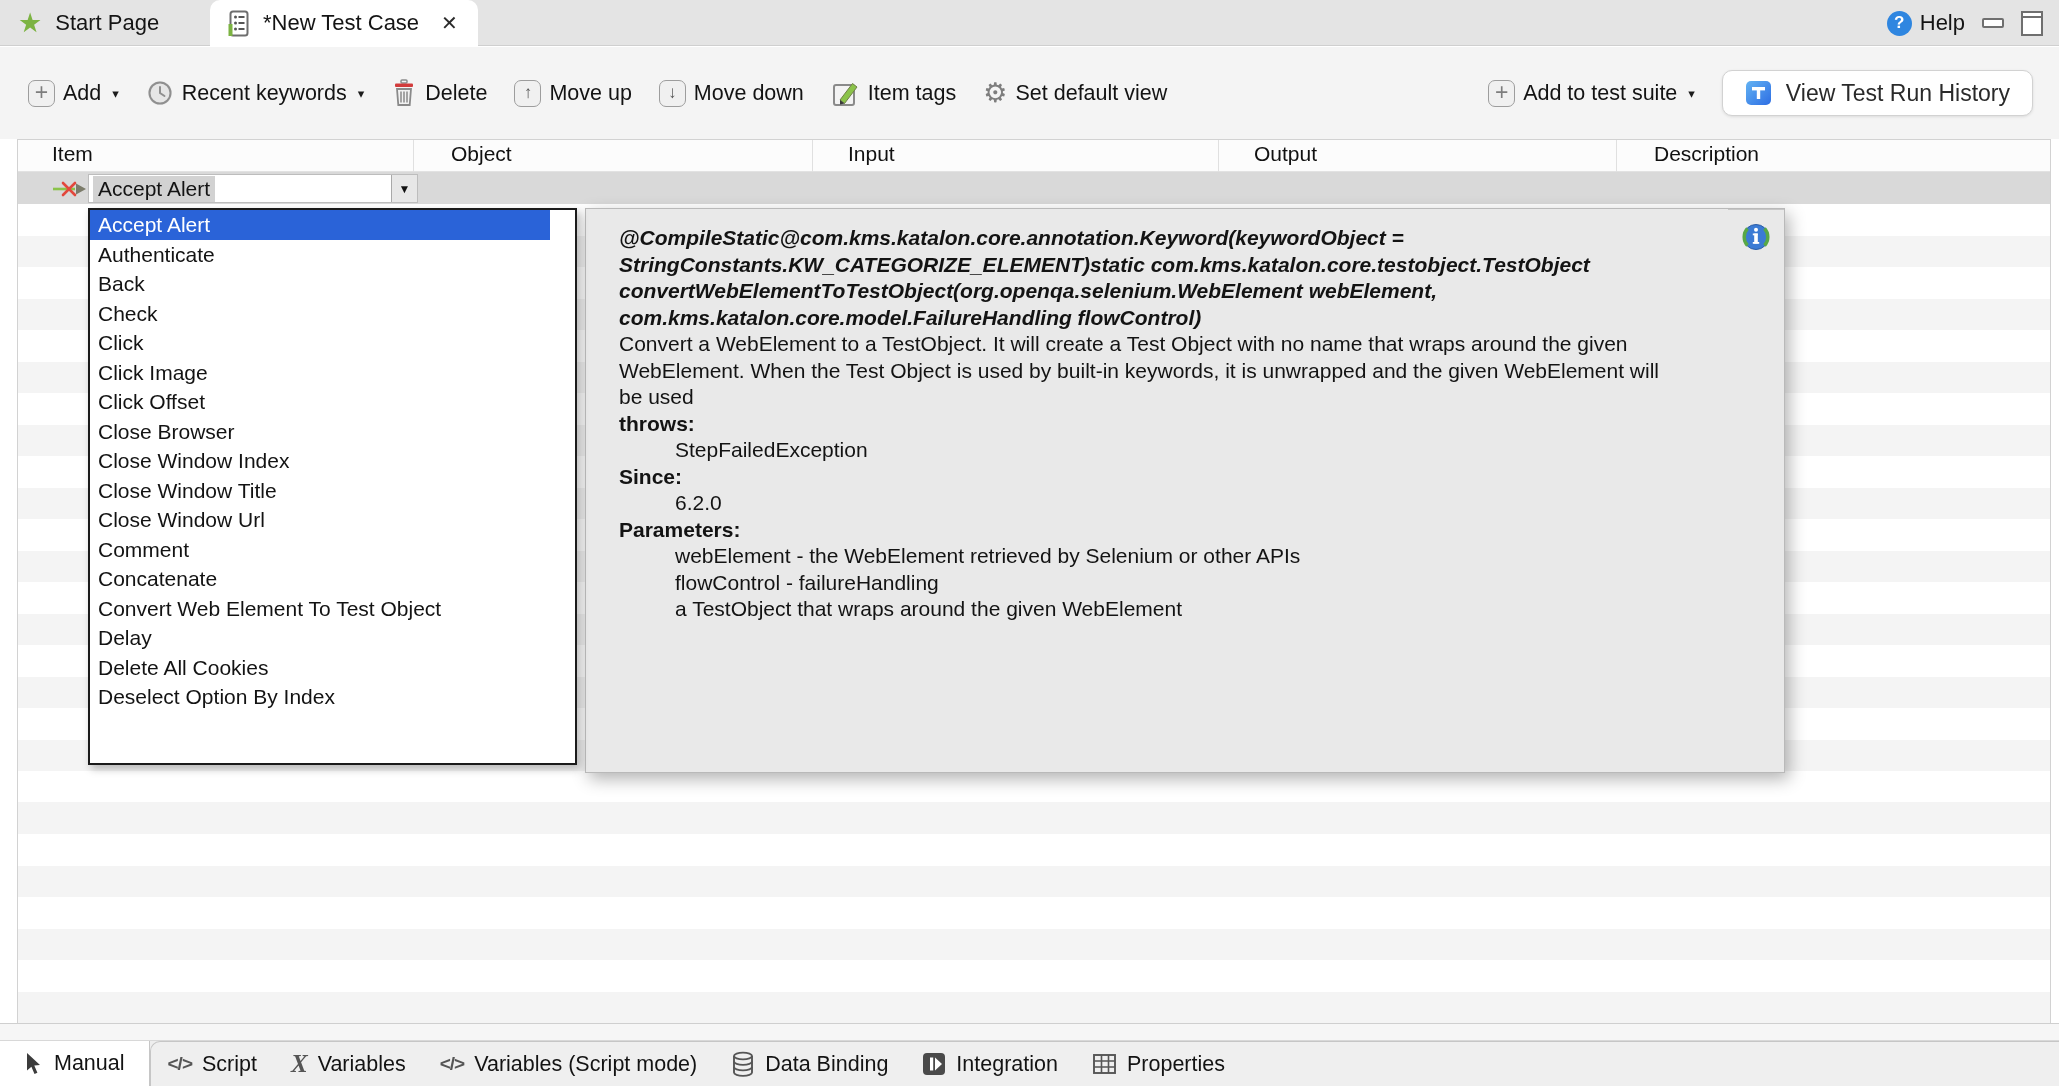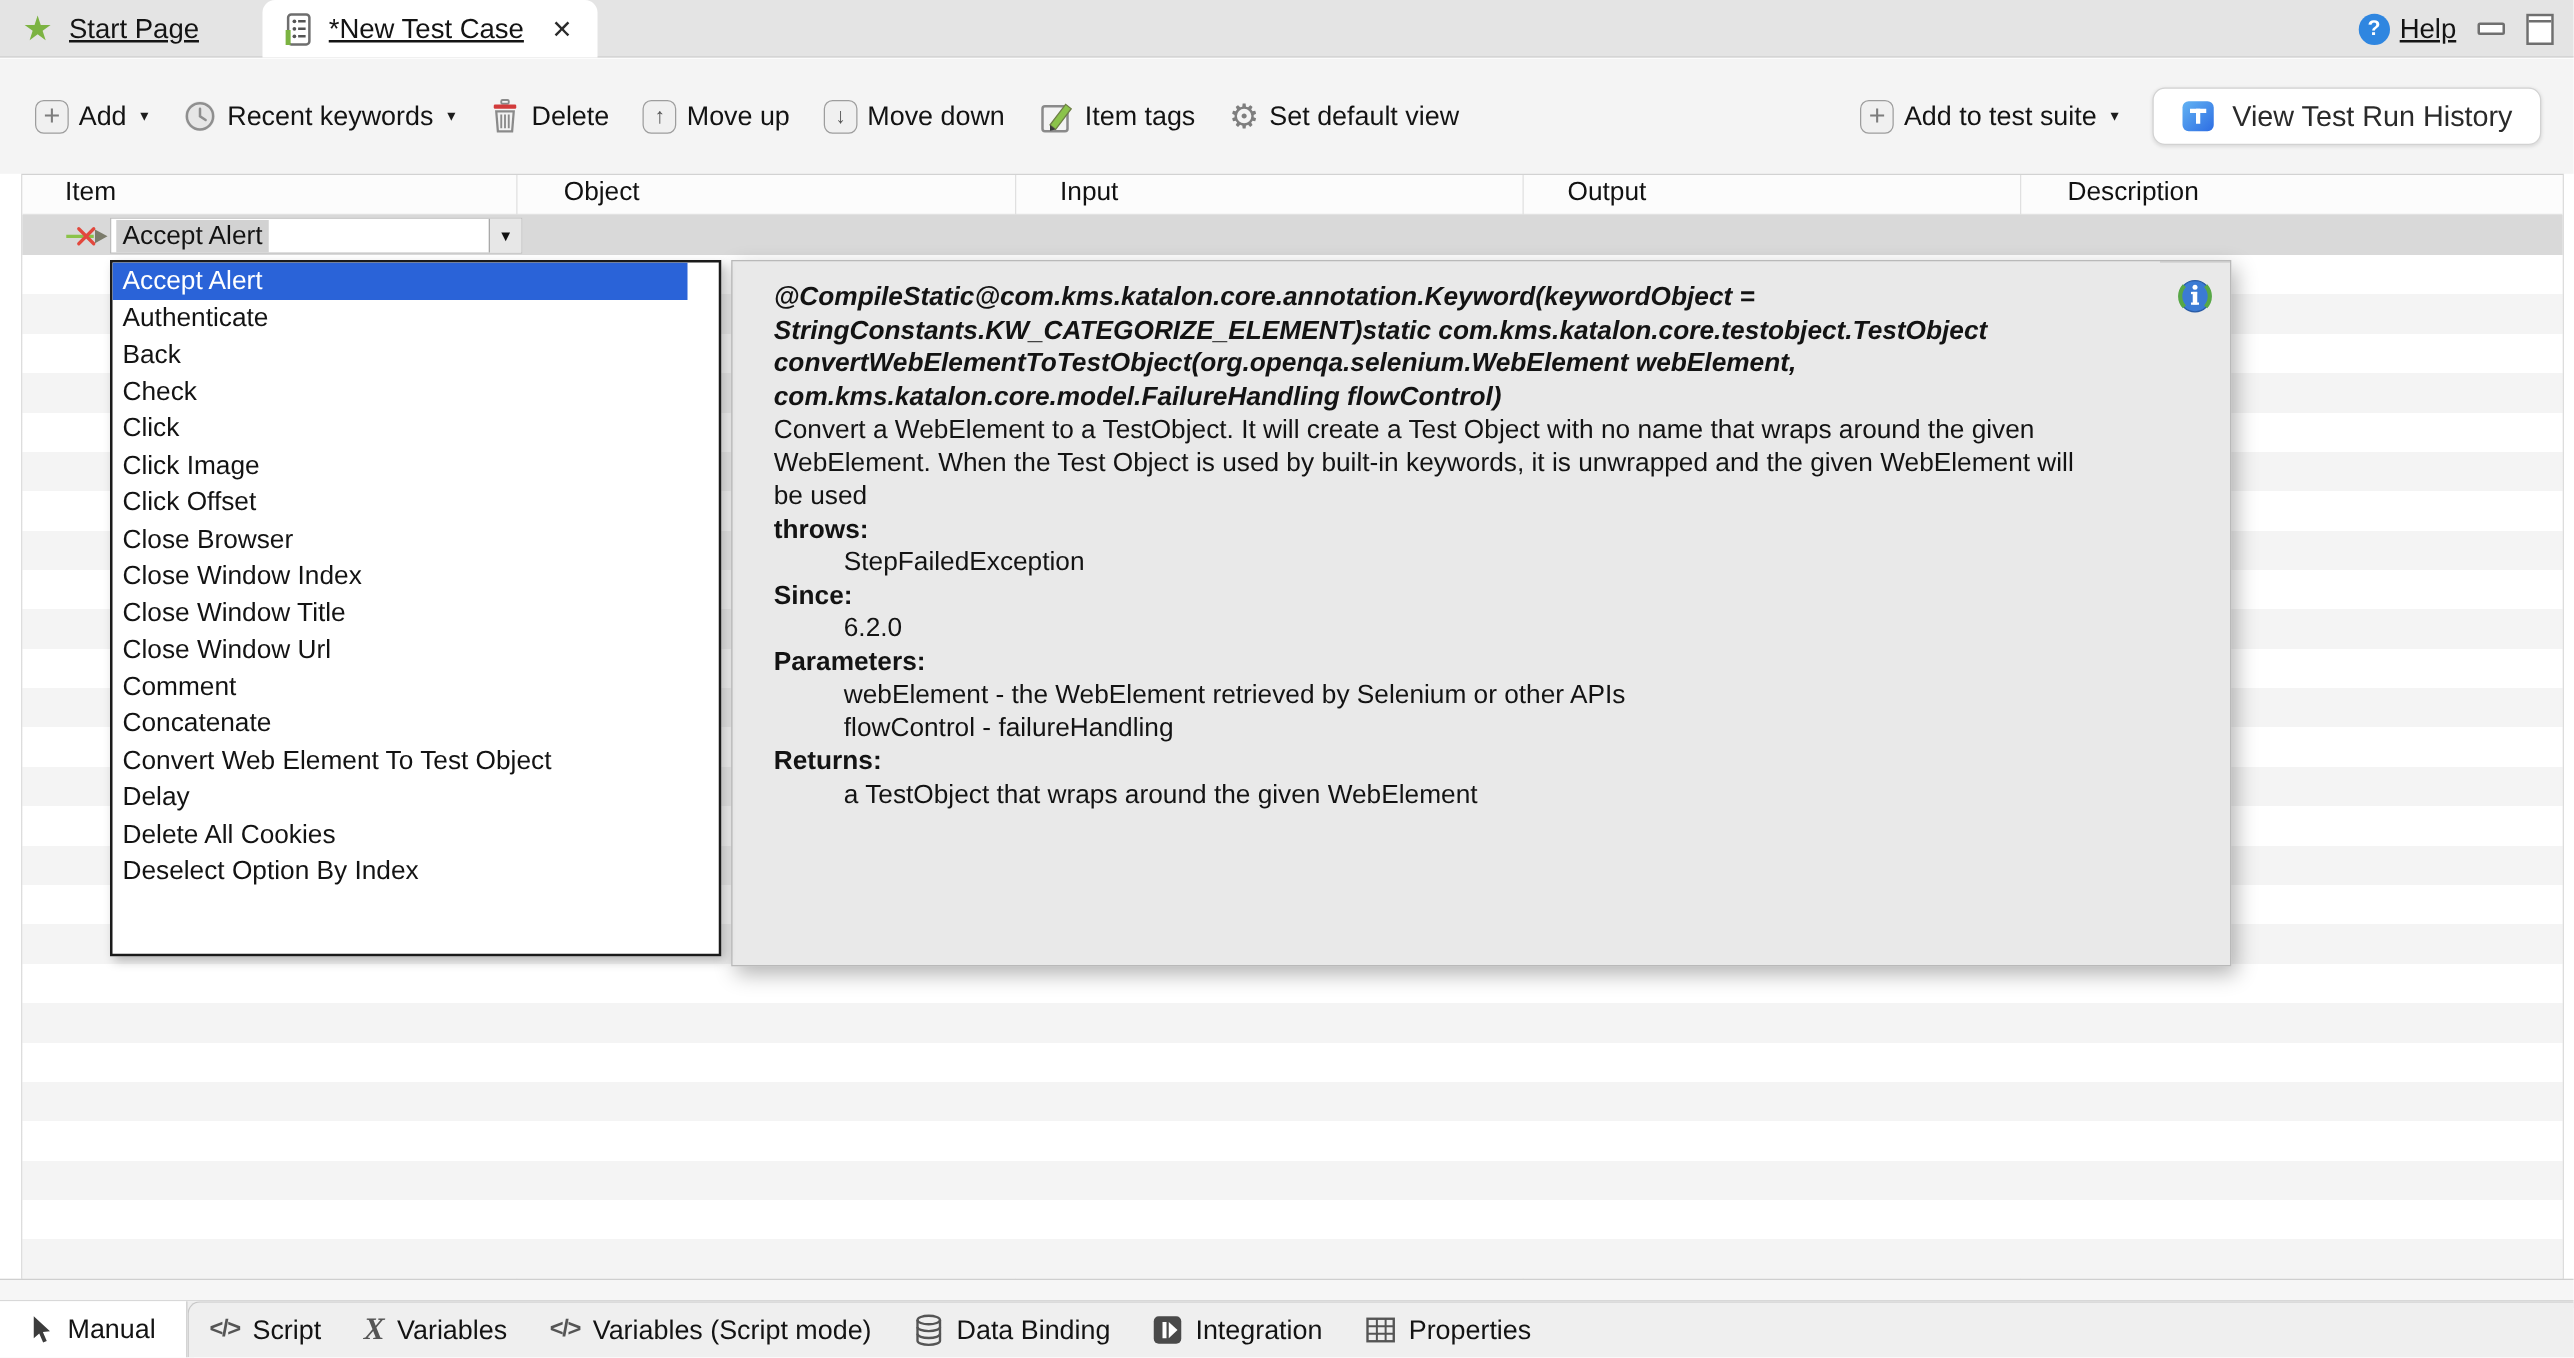--- a/index.html
+++ b/index.html
@@ -9,21 +9,21 @@
     background:#ffffff; color:#131313;
     font-family:"Liberation Sans","DejaVu Sans",sans-serif;
     font-size:21px; -webkit-font-smoothing:antialiased;
   }
 
   
   .titlebar { position:absolute; left:0; top:0; width:2059px; height:46px;
     background:#e4e4e4; border-bottom:1px solid #cfcfcf; }
   .tab { position:absolute; top:0; height:46px; display:flex; align-items:center; }
   .tab-start { left:18px; gap:13px; }
-  .tab-label { font-size:22px; color:#141414; white-space:nowrap;text-decoration:underline; }
+  .tab-label { font-size:22px; color:#141414; white-space:nowrap; }
   .star-icon { color:#7cb342; font-size:27px; line-height:27px; }
   .star-icon::before { content:"★"; }
   .tab-active { left:210px; width:268px; background:#ffffff;
     border-radius:10px 10px 0 0; padding-left:16px; gap:12px; }
   .close-icon { font-size:20px; font-weight:600; color:#2b2b2b; margin-left:10px; cursor:default;}
   .close-icon::before { content:"✕"; }
 
   .title-right { position:absolute; right:16px; top:0; height:46px; display:flex; align-items:center; gap:17px; }
   .help { display:flex; align-items:center; gap:8px; }
   .help-icon { width:25px; height:25px; border-radius:50%; background:#2f86e0; color:#fff;
@@ -271,21 +271,20 @@
   <div class="doc-body">
     <p class="doc-sig">@CompileStatic@com.kms.katalon.core.annotation.Keyword(keywordObject = StringConstants.KW_CATEGORIZE_ELEMENT)static com.kms.katalon.core.testobject.TestObject convertWebElementToTestObject(org.openqa.selenium.WebElement webElement, com.kms.katalon.core.model.FailureHandling flowControl)</p>
     <p class="doc-desc">Convert a WebElement to a TestObject. It will create a Test Object with no name that wraps around the given WebElement. When the Test Object is used by built-in keywords, it is unwrapped and the given WebElement will be used</p>
     <div class="sec-label">throws:</div>
     <div class="sec-line">StepFailedException</div>
     <div class="sec-label">Since:</div>
     <div class="sec-line">6.2.0</div>
     <div class="sec-label">Parameters:</div>
     <div class="sec-line">webElement - the WebElement retrieved by Selenium or other APIs</div>
     <div class="sec-line">flowControl - failureHandling</div>
-    <div class="sec-label">Returns:</div>
     <div class="sec-line">a TestObject that wraps around the given WebElement</div>
   </div>
   <div class="doc-footer">
     <span>
       <svg width="28" height="28" viewBox="0 0 28 28">
         <circle cx="14" cy="14" r="12.5" fill="#3b7bd4" stroke="#2a5ca6" stroke-width="1"></circle>
         <path d="M5.5 5.5 a12.5 12.5 0 0 0 0 17" fill="none" stroke="#58a846" stroke-width="3.4"></path>
         <path d="M22.5 5.5 a12.5 12.5 0 0 1 0 17" fill="none" stroke="#58a846" stroke-width="3.4"></path>
         <rect x="12.2" y="10.5" width="3.6" height="10" fill="#ffffff"></rect>
         <rect x="10.8" y="19" width="6.4" height="1.8" fill="#ffffff"></rect>

